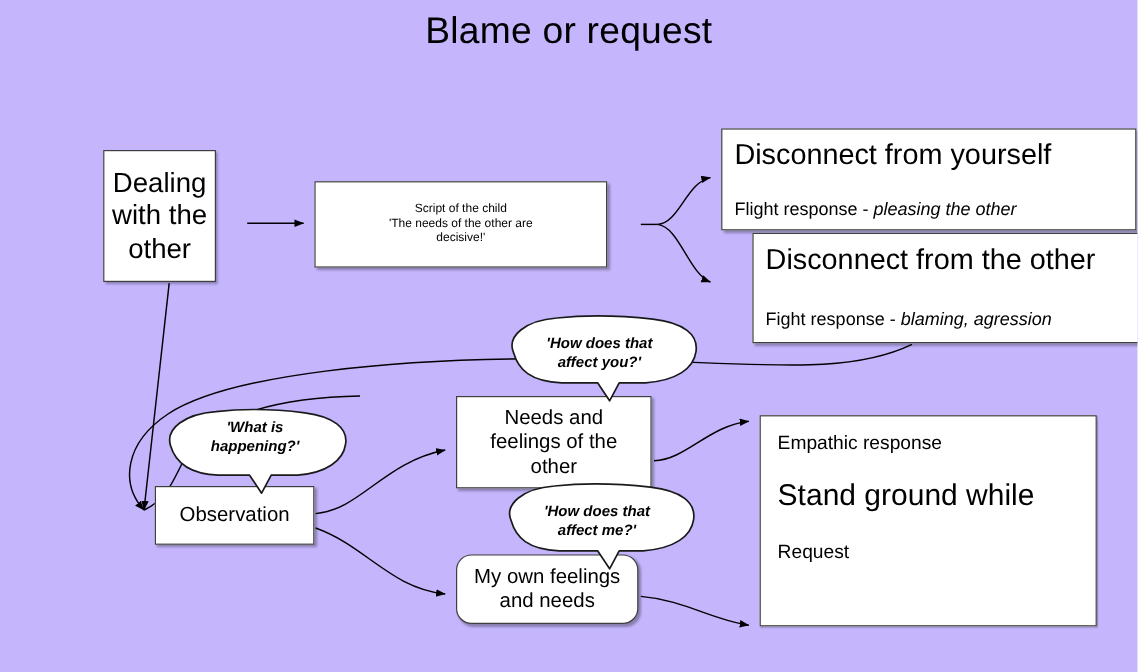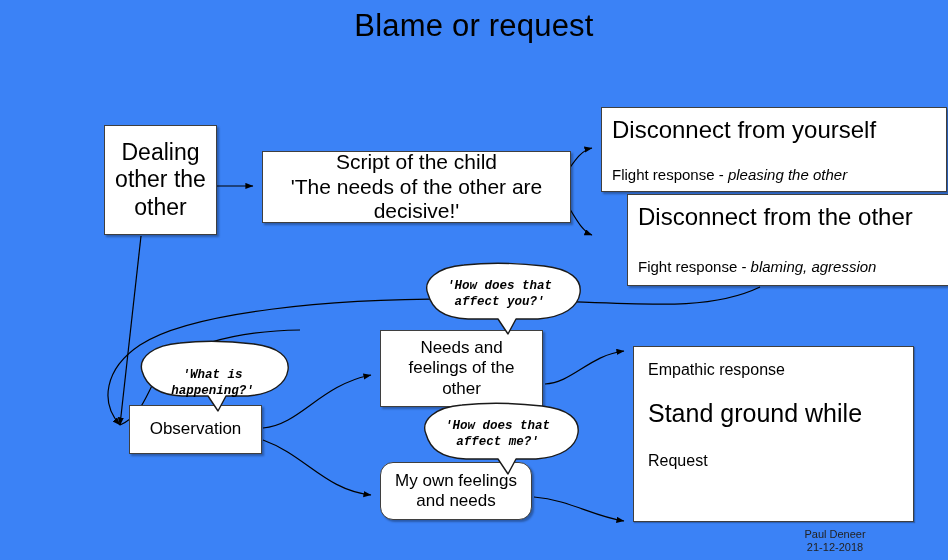--- a/index.html
+++ b/index.html
@@ -4,21 +4,21 @@
 <style>
   html, body {
     margin: 0;
     padding: 0;
     background: #ffffff;
   }
   #canvas {
     position: relative;
     width: 948px;
     height: 560px;
-    background: #3b82f6;
+    background: #c4b5fd;
     font-family: "Liberation Sans", sans-serif;
     color: #000000;
     overflow: hidden;
   }
   #edges {
     position: absolute;
     left: 0; top: 0;
     width: 948px;
     height: 560px;
     pointer-events: none;
@@ -48,31 +48,31 @@
     top: 8px;
     width: 948px;
     text-align: center;
     font-size: 31px;
     letter-spacing: 0.2px;
     z-index: 4;
   }
 
   
   #node-dealing {
-    left: 104px; top: 125px; width: 113px; height: 110px;
+    left: 86px; top: 125px; width: 94px; height: 110px;
     font-size: 23px;
     align-items: center;
     text-align: center;
     padding: 0 4px;
   }
 
   
   #node-script {
-    left: 262px; top: 151px; width: 309px; height: 72px;
-    font-size: 21px;
+    left: 262px; top: 151px; width: 244px; height: 72px;
+    font-size: 10px;
     padding: 0 6px;
     text-align: center;
   }
 
   
   #node-disc-self {
     left: 601px; top: 107px; width: 346px; height: 85px;
     padding: 6px 10px 4px 10px;
     justify-content: space-between;
   }
@@ -143,27 +143,26 @@
   .bubble .btext {
     position: absolute;
     left: 0; top: 0;
     width: 100%;
     text-align: center;
     font-style: italic;
     font-weight: bold;
     font-size: 12.5px;
     line-height: 1.25;
     pointer-events: none;
-    font-family: Liberation Mono, monospace;
   }
 
   #bubble-affect-you { left: 412px; top: 262px; width: 175px; height: 62px; }
   #bubble-affect-you .btext { top: 17px; }
   #bubble-what-happening { left: 130px; top: 340px; width: 165px; height: 62px; }
-  #bubble-what-happening .btext { top: 28px; }
+  #bubble-what-happening .btext { top: 9px; }
   #bubble-affect-me { left: 410px; top: 402px; width: 175px; height: 62px; }
   #bubble-affect-me .btext { top: 17px; }
 
   
   #credit {
     position: absolute;
     left: 755px; top: 528px; width: 160px;
     text-align: center;
     font-size: 11px;
     line-height: 1.2;
@@ -201,21 +200,21 @@
 
     <path d="M263,440 C305,455 325,490 371,495" fill="none" stroke="#000" stroke-width="1.2" marker-end="url(#ah)"></path>
 
     <path d="M545,384 C572,383 590,355 624,351" fill="none" stroke="#000" stroke-width="1.2" marker-end="url(#ah)"></path>
 
     <path d="M534,497 C570,500 592,516 624,521" fill="none" stroke="#000" stroke-width="1.2" marker-end="url(#ah)"></path>
   </svg>
 
   <div class="node center" id="node-dealing">
     <span class="ln">Dealing</span>
-    <span class="ln">other the</span>
+    <span class="ln">with the</span>
     <span class="ln">other</span>
   </div>
 
   <div class="node center" id="node-script">
     <span class="ln">Script of the child</span>
     <span class="ln">'The needs of the other are</span>
     <span class="ln">decisive!'</span>
   </div>
 
   <div class="node left" id="node-disc-self">
@@ -280,18 +279,14 @@
       <path d="M16,32 C10,18 26,5 52,3 C80,0 106,1 132,4 C158,7 170,17 168,31
                C166,45 152,55 126,57 L106,57 L98,72 L88,57 L56,57
                C30,56 20,46 16,32 Z" fill="#ffffff" stroke="#1a1a1a" stroke-width="1.4" stroke-linejoin="round"></path>
     </svg>
     <div class="btext">
       <span>'How does that</span><br>
       <span>affect me?'</span>
     </div>
   </div>
 
-  <div id="credit">
-    <div>Paul Deneer</div>
-    <div>21-12-2018</div>
-  </div>
 
 </div>
 
 </body></html>

